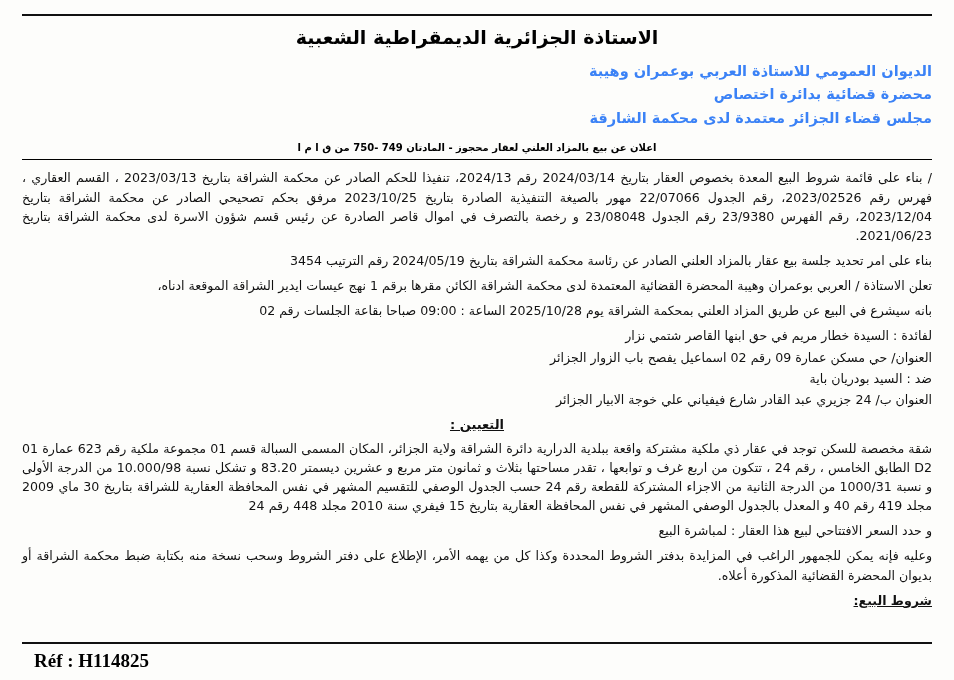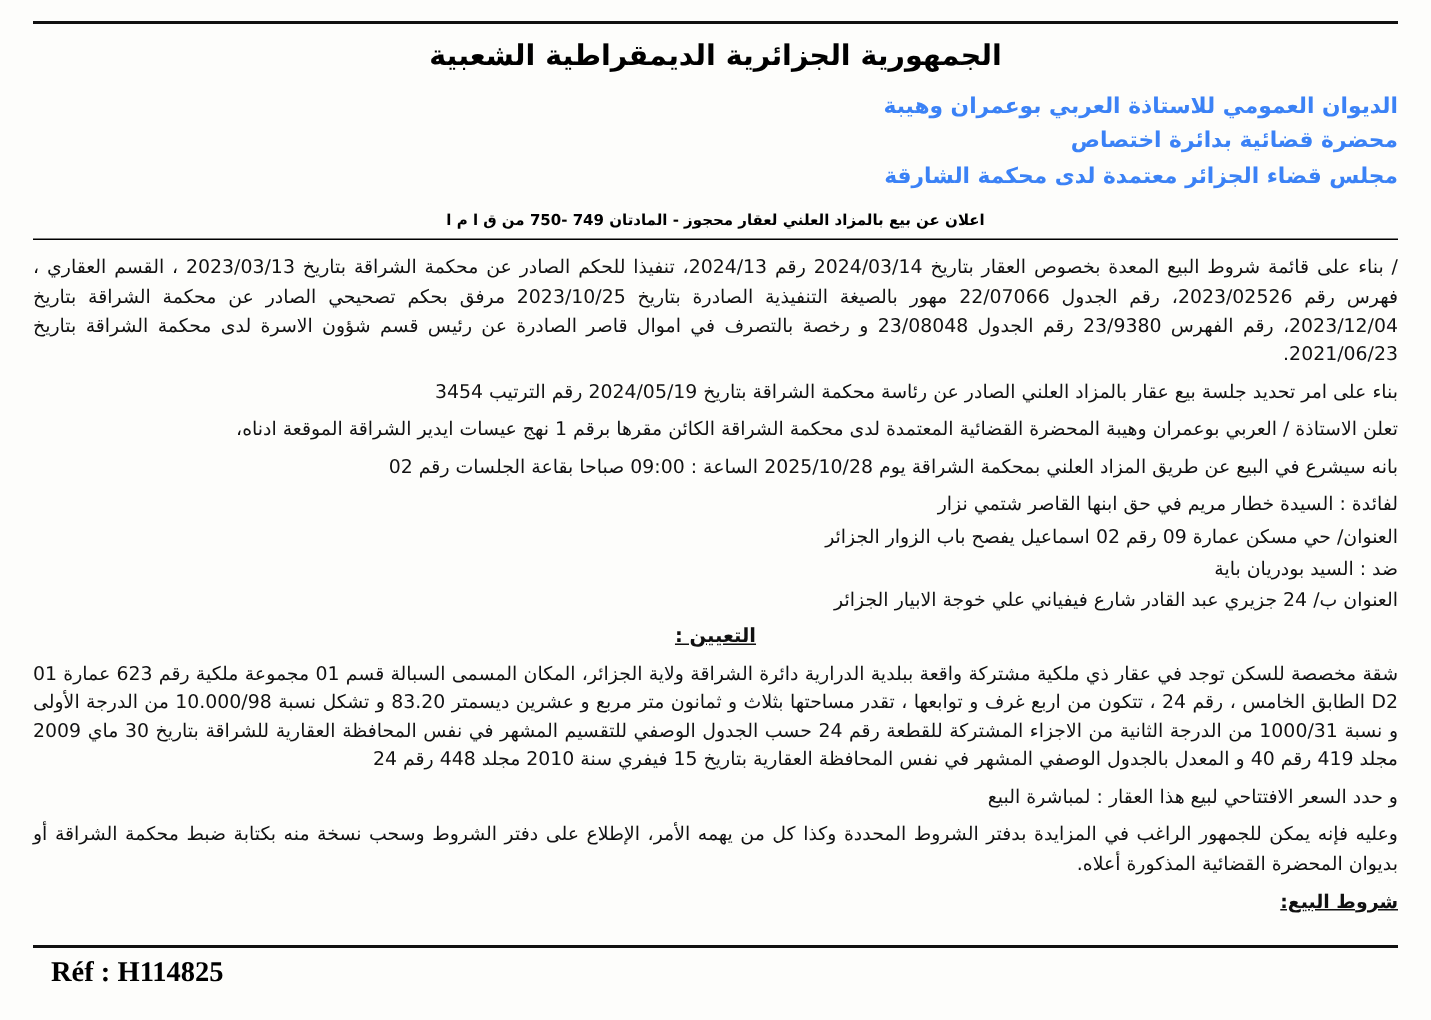--- a/index.html
+++ b/index.html
@@ -94,21 +94,21 @@
     font-size: 13px;
     text-align: center;
     margin: 6px 0 4px 0;
   }
   .inline-head {
     font-weight: bold;
     text-decoration: underline;
   }
   .footer {
     position: absolute;
-    left: 0; right: 0; bottom: 12px;
+    left: 0; right: 0; bottom: 0;
     padding: 0 22px 8px 22px;
     box-sizing: border-box;
   }
   .rule-bottom {
     border-top: 2px solid #111;
     margin-bottom: 6px;
   }
   .ref {
     direction: ltr;
     text-align: left;
@@ -126,21 +126,21 @@
 
   <div class="watermark">
     <span>Leader Xpo</span>
     <span>Gate en attente</span>
   </div>
 
   <div class="doc">
 
     <div class="rule-top"></div>
 
-    <div class="header-title">الجمهورية الجزائرية الديمقراطية الشعبية</div>
+    <div class="header-title">الاستاذة الجزائرية الديمقراطية الشعبية</div>
 
     <div class="header-block">
       <div>الديوان العمومي للاستاذة العربي بوعمران وهيبة</div>
       <div>محضرة قضائية بدائرة اختصاص</div>
       <div>مجلس قضاء الجزائر معتمدة لدى محكمة الشارقة</div>
     </div>
 
     <div class="subject">اعلان عن بيع بالمزاد العلني لعقار محجوز - المادتان 749 -750 من ق ا م ا</div>
 
     <hr class="hr-thin">

